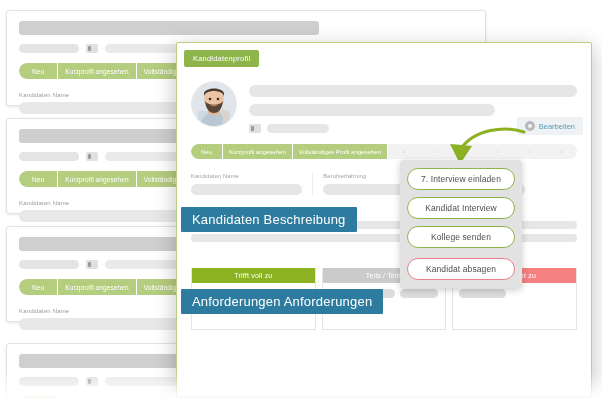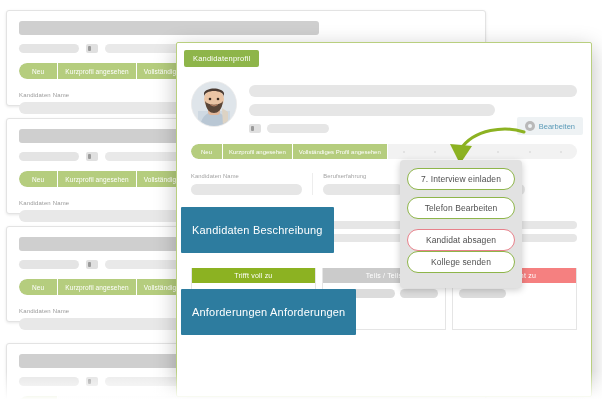--- a/index.html
+++ b/index.html
@@ -45,22 +45,22 @@
     background:#ffffff;border:1px solid #b9cf7f;border-radius:2px;
     box-shadow:0 6px 22px rgba(0,0,0,.26);
     box-sizing:border-box;overflow:hidden;
   }
   .tab-green{
     position:absolute;left:7px;top:7px;
     background:#8eb54a;color:#ffffff;font-size:7.5px;
     padding:4px 9px;border-radius:2px;letter-spacing:.2px;
   }
   .tab-blue{
-    position:absolute;background:#2d7c9f;color:#ffffff;font-size:11px;
-    padding:17px 11px;border-radius:1px;letter-spacing:.2px;white-space:nowrap;
+    position:absolute;background:#2d7c9f;color:#ffffff;font-size:13px;
+    padding:5px 11px;border-radius:1px;letter-spacing:.2px;white-space:nowrap;
   }
   .modal-body{position:absolute;left:0;right:0;top:28px;padding:0 14px;box-sizing:border-box;}
 
   .profile-row{display:flex;align-items:flex-start;gap:12px;padding-top:10px;}
   .avatar{width:44px;height:44px;border-radius:50%;overflow:hidden;flex:0 0 44px;
           border:1px solid #ececec;background:#dfe4e8;position:relative;}
   .profile-lines{flex:1;padding-top:4px;}
   .pl1{height:12px;width:100%;background:#e6e6e6;border-radius:6px;}
   .pl2{height:12px;width:75%;background:#e6e6e6;border-radius:6px;margin-top:7px;}
   .pl3{display:flex;align-items:center;gap:6px;margin-top:8px;}
@@ -340,18 +340,18 @@
 
 <div class="arrow">
   <svg width="110" height="52" viewBox="0 0 110 52">
     <path d="M106 8 C88 2 56 4 42 26" stroke="#8CB222" stroke-width="3" fill="none" stroke-linecap="round"></path>
     <path d="M42 40 L32 20 L54 22 Z" fill="#8CB222"></path>
   </svg>
 </div>
 
 <div class="action-menu">
   <div class="action-btn">7. Interview einladen</div>
-  <div class="action-btn">Telefon Bearbeiten</div>
+  <div class="action-btn">Kandidat Interview</div>
+  <div class="action-btn">Kollege senden</div>
   <div class="action-btn danger">Kandidat absagen</div>
-  <div class="action-btn">Kollege senden</div>
 </div>
 
 <div class="bottom-fade"></div>
 
 </body></html>

